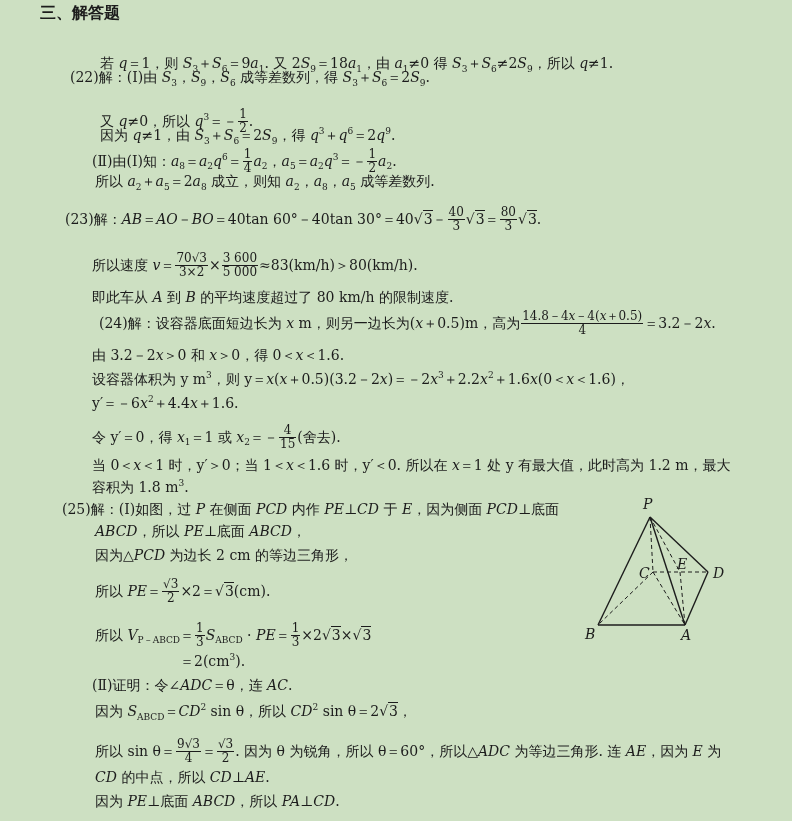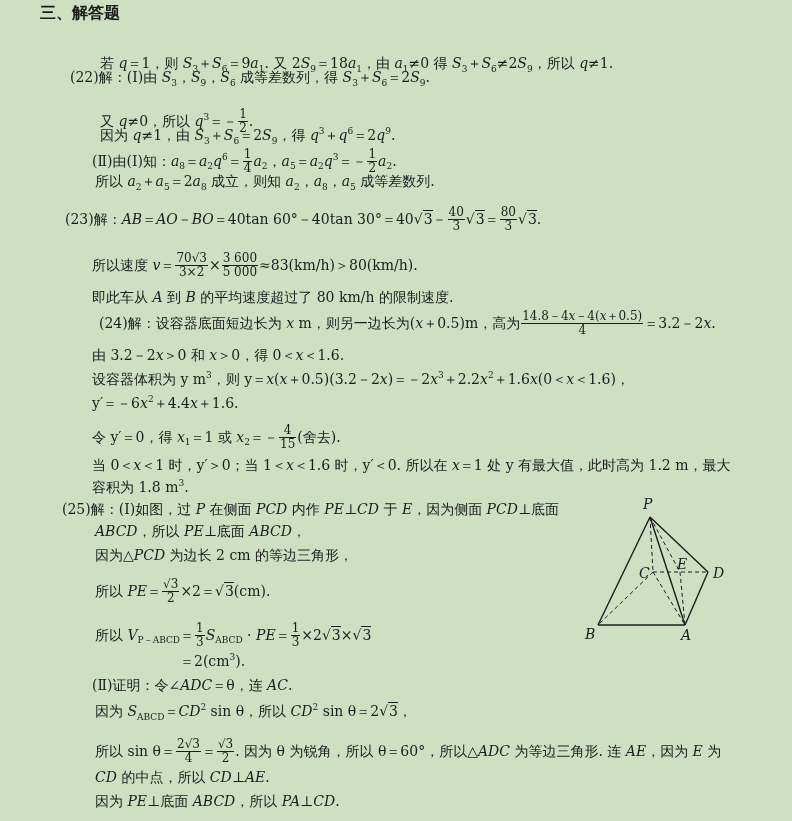--- a/index.html
+++ b/index.html
@@ -65,21 +65,21 @@
 
   <div>
     <div class="line" style="left:62px;top:500px;">(25)解：(Ⅰ)如图，过 <span class="i">P</span> 在侧面 <span class="i">PCD</span> 内作 <span class="i">PE</span>⊥<span class="i">CD</span> 于 <span class="i">E</span>，因为侧面 <span class="i">PCD</span>⊥底面</div>
     <div class="line" style="left:95px;top:522px;text-align:center;"><span class="i">ABCD</span>，所以 <span class="i">PE</span>⊥底面 <span class="i">ABCD</span>，</div>
     <div class="line" style="left:95px;top:546px;">因为△<span class="i">PCD</span> 为边长 2 cm 的等边三角形，</div>
     <div class="line" style="left:95px;top:578px;">所以 <span class="i">PE</span>＝<span class="frac"><span class="num">√3</span><span class="den">2</span></span>×2＝√<span class="sqrt">3</span>(cm).</div>
     <div class="line" style="left:95px;top:622px;">所以 <span class="i">V</span><sub>P－ABCD</sub>＝<span class="frac"><span class="num">1</span><span class="den">3</span></span><span class="i">S</span><sub>ABCD</sub> · <span class="i">PE</span>＝<span class="frac"><span class="num">1</span><span class="den">3</span></span>×2√<span class="sqrt">3</span>×√<span class="sqrt">3</span></div>
     <div class="line" style="left:180px;top:652px;">＝2(cm<sup>3</sup>).</div>
     <div class="line" style="left:92px;top:676px;">(Ⅱ)证明：令∠<span class="i">ADC</span>＝θ，连 <span class="i">AC</span>.</div>
     <div class="line" style="left:95px;top:702px;">因为 <span class="i">S</span><sub>ABCD</sub>＝<span class="i">CD</span><sup>2</sup> sin θ，所以 <span class="i">CD</span><sup>2</sup> sin θ＝2√<span class="sqrt">3</span>，</div>
-    <div class="line" style="left:95px;top:738px;">所以 sin θ＝<span class="frac"><span class="num">2√3</span><span class="den">4</span></span>＝<span class="frac"><span class="num">√3</span><span class="den">2</span></span>. 因为 θ 为锐角，所以 θ＝60°，所以△<span class="i">ADC</span> 为等边三角形. 连 <span class="i">AE</span>，因为 <span class="i">E</span> 为</div>
+    <div class="line" style="left:95px;top:738px;">所以 sin θ＝<span class="frac"><span class="num">9√3</span><span class="den">4</span></span>＝<span class="frac"><span class="num">√3</span><span class="den">2</span></span>. 因为 θ 为锐角，所以 θ＝60°，所以△<span class="i">ADC</span> 为等边三角形. 连 <span class="i">AE</span>，因为 <span class="i">E</span> 为</div>
     <div class="line" style="left:95px;top:768px;"><span class="i">CD</span> 的中点，所以 <span class="i">CD</span>⊥<span class="i">AE</span>.</div>
     <div class="line" style="left:95px;top:792px;">因为 <span class="i">PE</span>⊥底面 <span class="i">ABCD</span>，所以 <span class="i">PA</span>⊥<span class="i">CD</span>.</div>
   </div>
 
   <div class="figure">
     <svg width="225" height="160" viewBox="0 0 225 160">
 
       <g stroke="#1c1c1c" stroke-width="1.4" fill="none">
         <line x1="85" y1="25" x2="33" y2="133"></line>
         <line x1="85" y1="25" x2="120" y2="133"></line>

